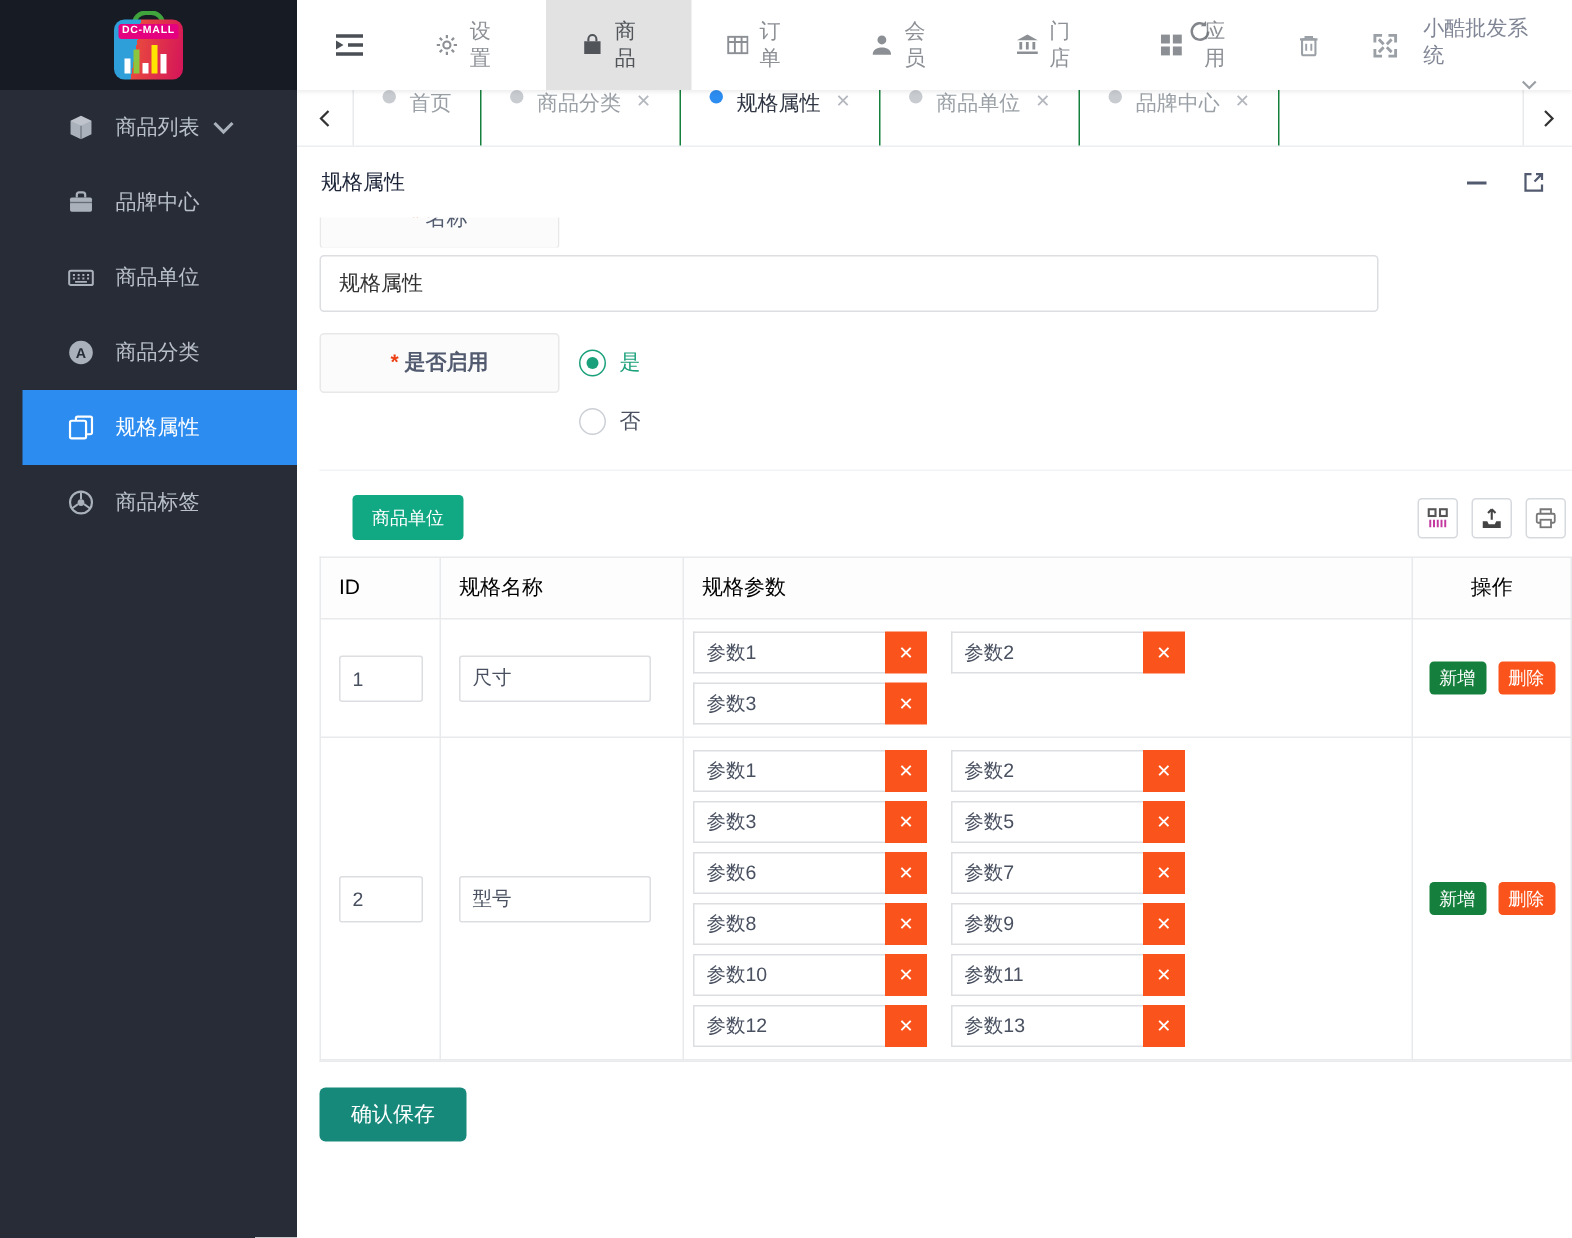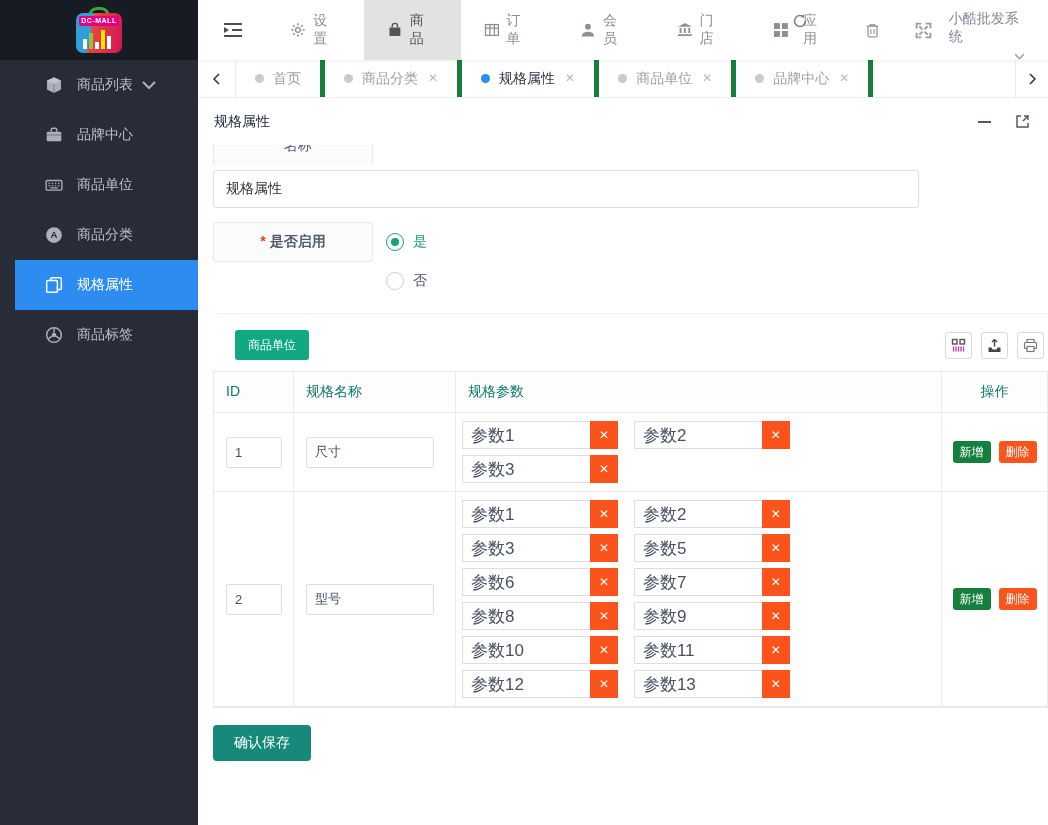--- a/index.html
+++ b/index.html
@@ -48,21 +48,21 @@
   .nav-icon-btn .icon { width:17px; height:17px; }
   .sys-title { margin-left:auto; padding:10px 16px 0 0; display:flex; flex-direction:column; align-items:flex-end; color:#808695; cursor:pointer; }
   .sys-title .icon { width:13px; height:13px; margin-top:4px; margin-right:6px; color:#9aa0a6; }
 
   
   .tabbar { height:38px; flex-shrink:0; display:flex; align-items:stretch; border-bottom:1px solid #eceef1; background:#fff; }
   .tab-arrow { width:38px; display:flex; align-items:center; justify-content:center; color:#333; cursor:pointer; }
   .tab-arrow.left { border-right:1px solid #e8eaec; }
   .tab-arrow.right { margin-left:auto; width:33px; border-left:1px solid #e8eaec; }
   .tab-arrow .icon { width:12px; height:12px; }
-  .tab { display:flex; align-items:center; gap:9px; padding:0 19px; border-right:5px solid #15803d; color:#9aa0a6; cursor:pointer; white-space:nowrap;font-family:Liberation Serif, serif; }
+  .tab { display:flex; gap:9px; padding:0 19px; border-right:1px solid #15803d; color:#9aa0a6; cursor:pointer; white-space:nowrap; }
   .tab .dot { width:9px; height:9px; border-radius:50%; background:#c8cbd0; flex-shrink:0; }
   .tab.active { color:#2f3542; }
   .tab.active .dot { background:#2d8cf0; }
   .tab-close { color:#b4b8be; font-size:12px; cursor:pointer; margin-left:1px; }
   .tab-close::before { content:"✕"; }
 
   
   .panel-header { height:47px; flex-shrink:0; display:flex; align-items:center; padding:0 16px; background:#fff; }
   .panel-title { color:#1c2438; font-size:14px; }
   .panel-tools { margin-left:auto; display:flex; align-items:center; gap:24px; padding-right:2px; }
@@ -101,31 +101,31 @@
                   font-size:12px; cursor:pointer; font-family:inherit; }
   .toolbar-icons { margin-left:auto; display:flex; gap:9px; padding-right:4px; }
   .tool-btn { width:27px; height:27px; border:1px solid #d6d9dd; border-radius:3px; background:#fff; display:flex;
               align-items:center; justify-content:center; cursor:pointer; }
   .tool-btn .icon { width:15px; height:15px; }
 
   
   .spec-table { margin-top:11px; border:1px solid #e8eaec; border-right:none; }
   .t-row { display:grid; grid-template-columns:80px 162px 486px auto; }
   .t-row > div { border-right:1px solid #e8eaec; border-bottom:1px solid #e8eaec; }
-  .t-head > div { padding:11px 12px; color:#0f766e; background:#fdfdfe; font-size:14px; }
+  .t-head > div { padding:11px 12px; color:#000000; background:#fdfdfe; font-size:14px; }
   .t-head .c-op { text-align:center; }
   .c-id, .c-name { display:flex; align-items:center; padding-left:12px; }
   .c-op-cell { display:flex; align-items:center; justify-content:center; gap:8px; }
   .id-input { width:56px; height:31px; border:1px solid #dcdee2; border-radius:2px; padding:0 8px; font-size:13px; color:#495060;
               font-family:inherit; outline:none; }
   .nm-input { width:128px; height:31px; border:1px solid #dcdee2; border-radius:2px; padding:0 8px; font-size:13px; color:#495060;
               font-family:inherit; outline:none; }
   .c-params { padding:5px 0 5px 6px; }
   .param { display:inline-flex; margin:3px 12px 3px 0; vertical-align:top; }
-  .param input { width:128px; height:28px; border:1px solid #dcdee2; border-right:none; padding:0 8px; font-size:17px; color:#495060;
+  .param input { width:128px; height:28px; border:1px solid #dcdee2; border-right:none; padding:0 8px; font-size:13px; color:#495060;
                  font-family:inherit; outline:none; }
   .x-btn { width:28px; height:28px; background:#fa541c; border:none; color:#fff; font-size:12px; cursor:pointer;
            display:flex; align-items:center; justify-content:center; }
   .x-btn::before { content:"✕"; }
   .btn-mini { height:22px; padding:0 7px; border:none; border-radius:3px; color:#fff; font-size:12px; cursor:pointer; font-family:inherit; }
   .btn-mini.green { background:#15803d; }
   .btn-mini.orange { background:#fa541c; }
 
   .btn-save { margin-top:17px; height:36px; padding:0 21px; background:#17897b; color:#fff; border:none; border-radius:4px;
               font-size:14px; cursor:pointer; font-family:inherit; }

